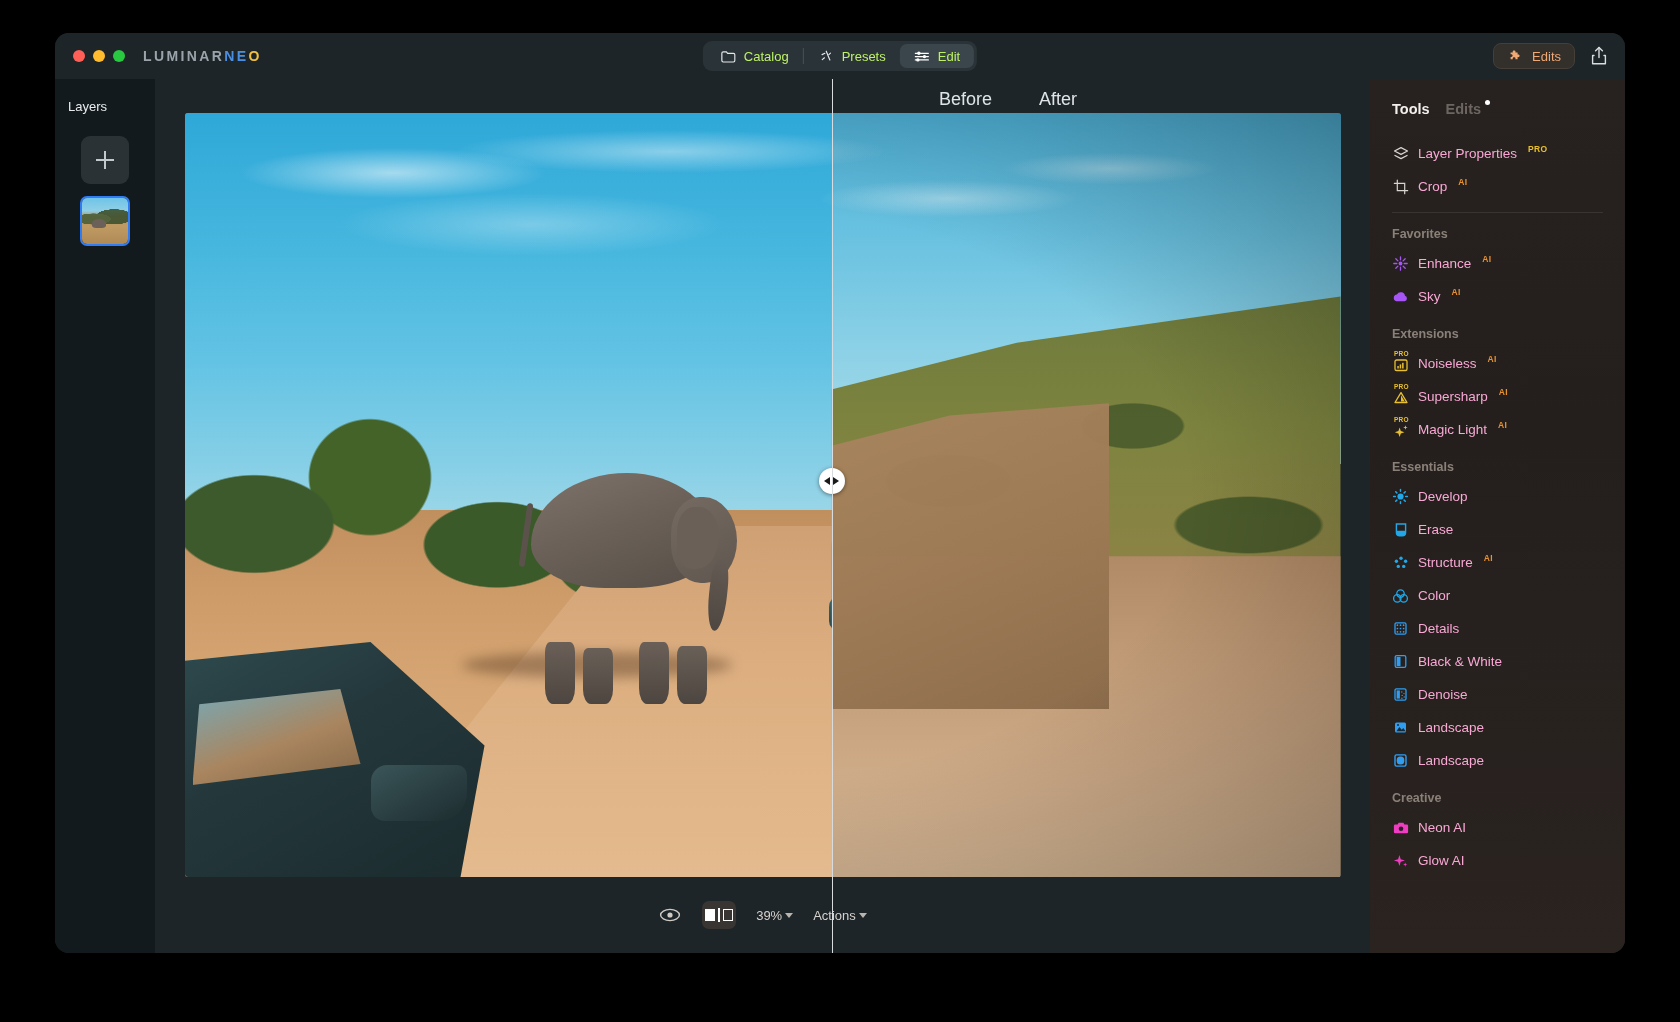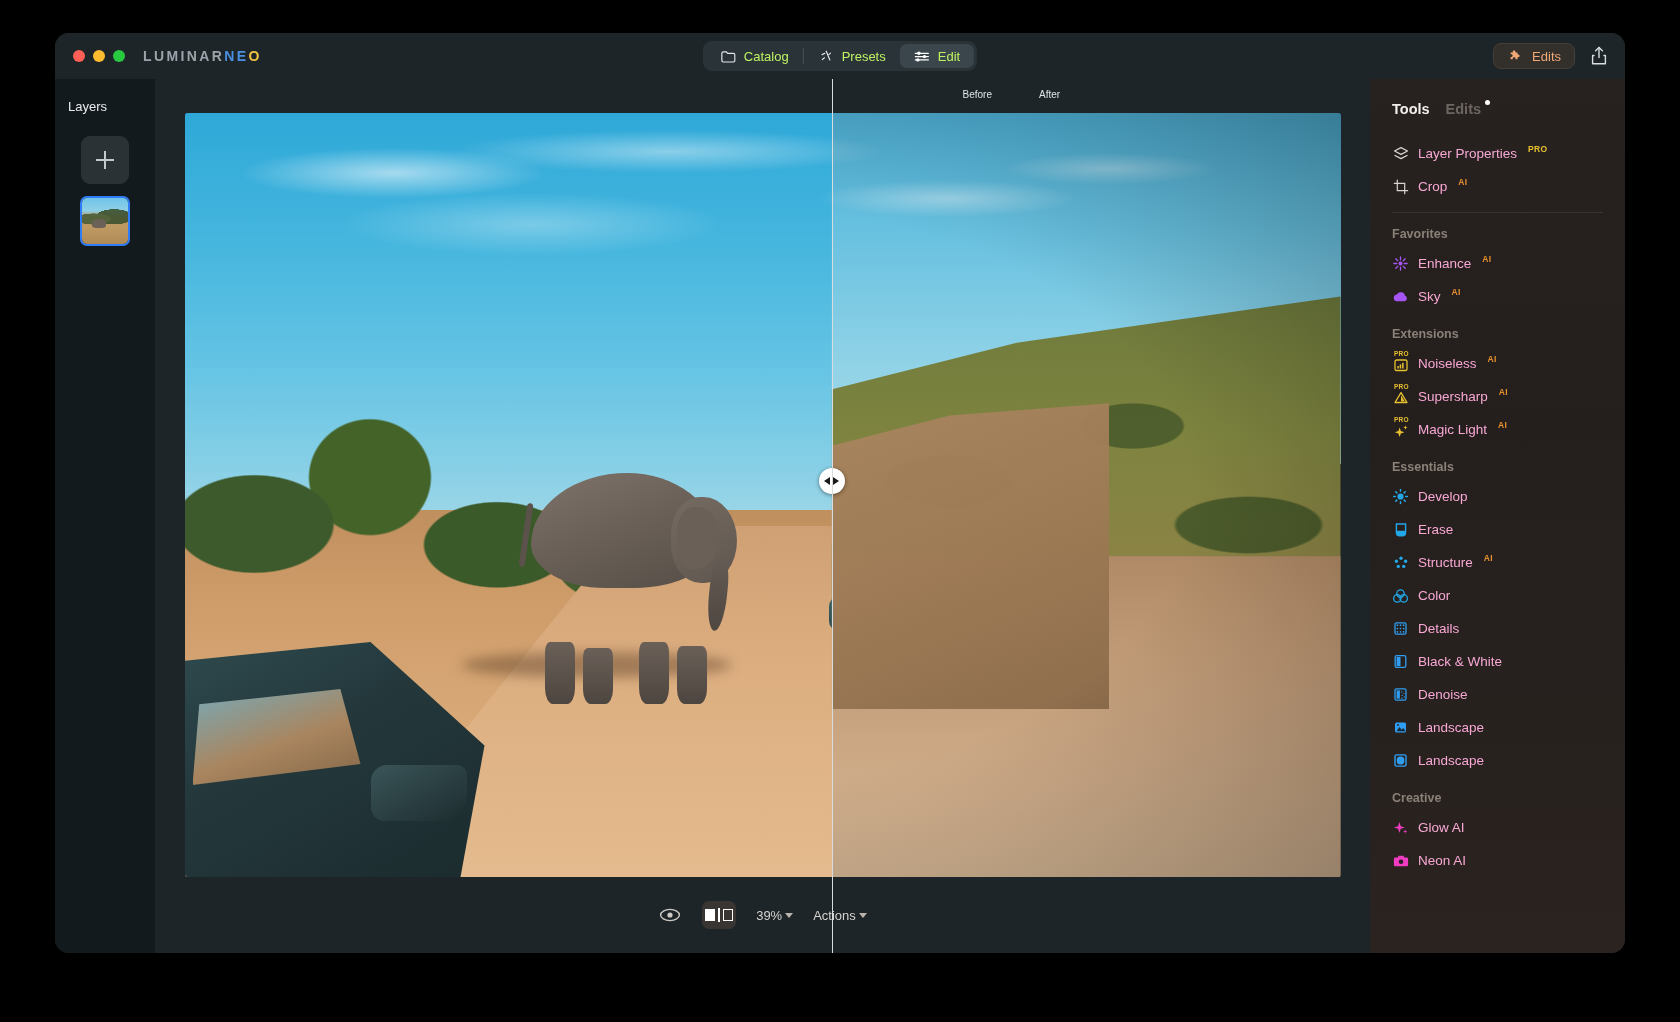--- a/index.html
+++ b/index.html
@@ -137,21 +137,21 @@
 
   
   .canvas-area{
     flex:1; position:relative; min-width:0;
     background:#1d2529;
     display:flex; flex-direction:column;
   }
   .ba-labels{
     height:34px; flex:0 0 34px;
     position:relative;
-    font-size:10px; color:#dfe4e7;
+    font-size:18px; color:#dfe4e7;
   }
   .ba-before{ position:absolute; right:calc(100% - 837px); top:10px; }
   .ba-after{ position:absolute; left:884px; top:10px; }
 
   .photo-wrap{
     position:relative;
     margin:0 auto;
     width:1156px; height:770px;
     border-radius:3px; overflow:hidden;
   }
@@ -788,36 +788,36 @@
                 <rect x="2" y="1.9" width="11" height="11.2" rx="1.5" fill="none" stroke="#2f9ef2" stroke-width="1.4"></rect>
                 <rect x="3.7" y="3.5" width="7.6" height="8" rx="3.5" fill="#2f9ef2"></rect>
               </svg>
           </span>
           <span class="label">Landscape</span>
         </div>
 
         <div class="tp-section">Creative</div>
         <div class="tp-item">
           <span class="ic">
+            <svg width="16" height="14" viewBox="0 0 16 14">
+                <path d="M2.2 3.4h2.4l1-1.6h4.8l1 1.6h2.4a1.3 1.3 0 0 1 1.3 1.3v6.2a1.3 1.3 0 0 1-1.3 1.3H2.2A1.3 1.3 0 0 1 .9 10.9V4.7a1.3 1.3 0 0 1 1.3-1.3z" fill="#ef3cc0"></path>
+                <circle cx="8" cy="7.7" r="2.3" fill="#2a1f27"></circle>
+              </svg>
+          </span>
+          <span class="label">Neon AI</span>
+        </div>
+        <div class="tp-item">
+          <span class="ic">
             <svg width="16" height="16" viewBox="0 0 16 16">
                 <g fill="#ef3cc0">
                   <path d="M6.4 2 7.7 6.2 11.9 7.5 7.7 8.8 6.4 13 5.1 8.8 .9 7.5 5.1 6.2z"></path>
                   <path d="M12.2 9.4l.55 1.6 1.6.55-1.6.55-.55 1.6-.55-1.6-1.6-.55 1.6-.55z"></path>
                 </g>
               </svg>
           </span>
           <span class="label">Glow AI</span>
         </div>
-        <div class="tp-item">
-          <span class="ic">
-            <svg width="16" height="14" viewBox="0 0 16 14">
-                <path d="M2.2 3.4h2.4l1-1.6h4.8l1 1.6h2.4a1.3 1.3 0 0 1 1.3 1.3v6.2a1.3 1.3 0 0 1-1.3 1.3H2.2A1.3 1.3 0 0 1 .9 10.9V4.7a1.3 1.3 0 0 1 1.3-1.3z" fill="#ef3cc0"></path>
-                <circle cx="8" cy="7.7" r="2.3" fill="#2a1f27"></circle>
-              </svg>
-          </span>
-          <span class="label">Neon AI</span>
-        </div>
       </div>
     </div>
   </div>
 
   <div class="guide-line" id="guideLine" style="left: 776.86px;"></div>
 </div>
 
 </body></html>

